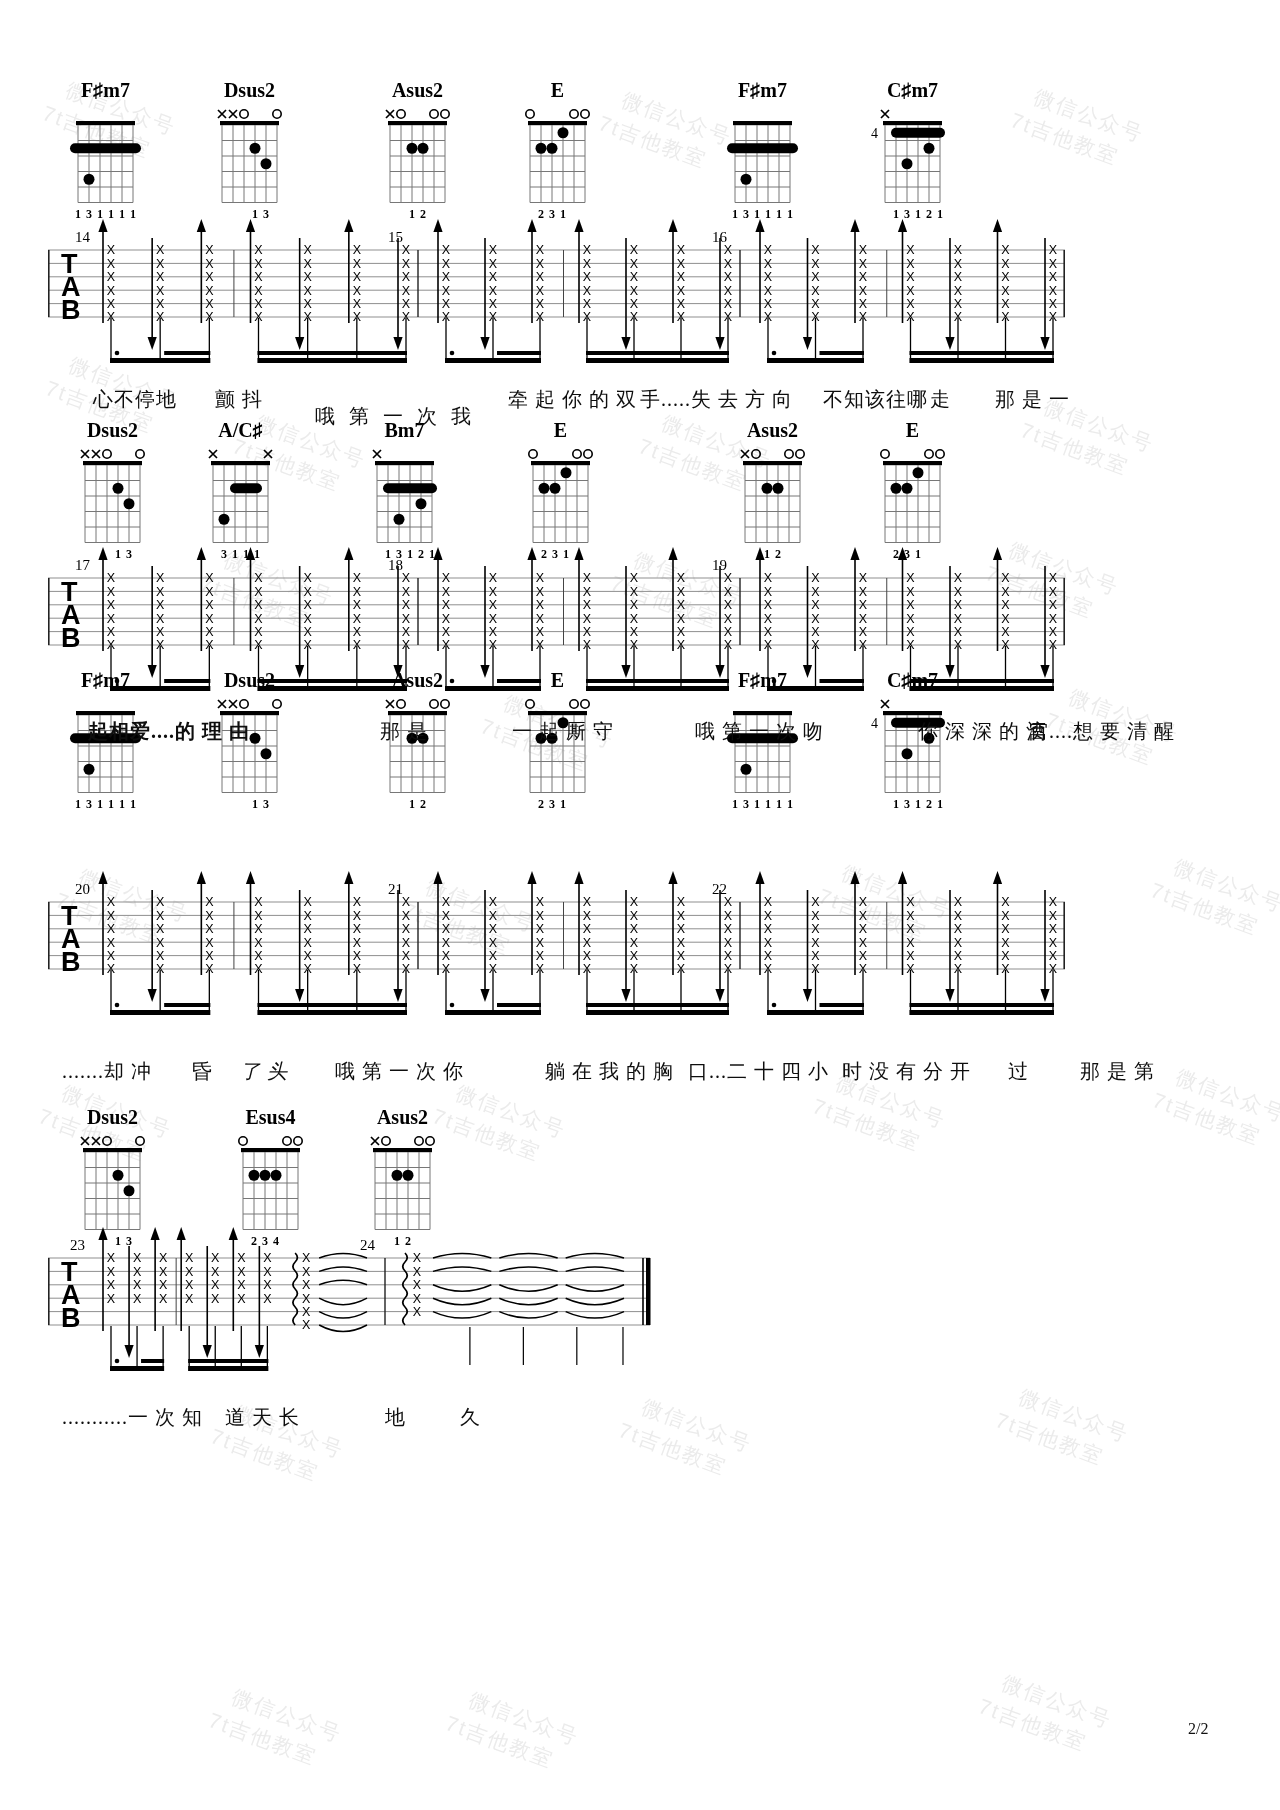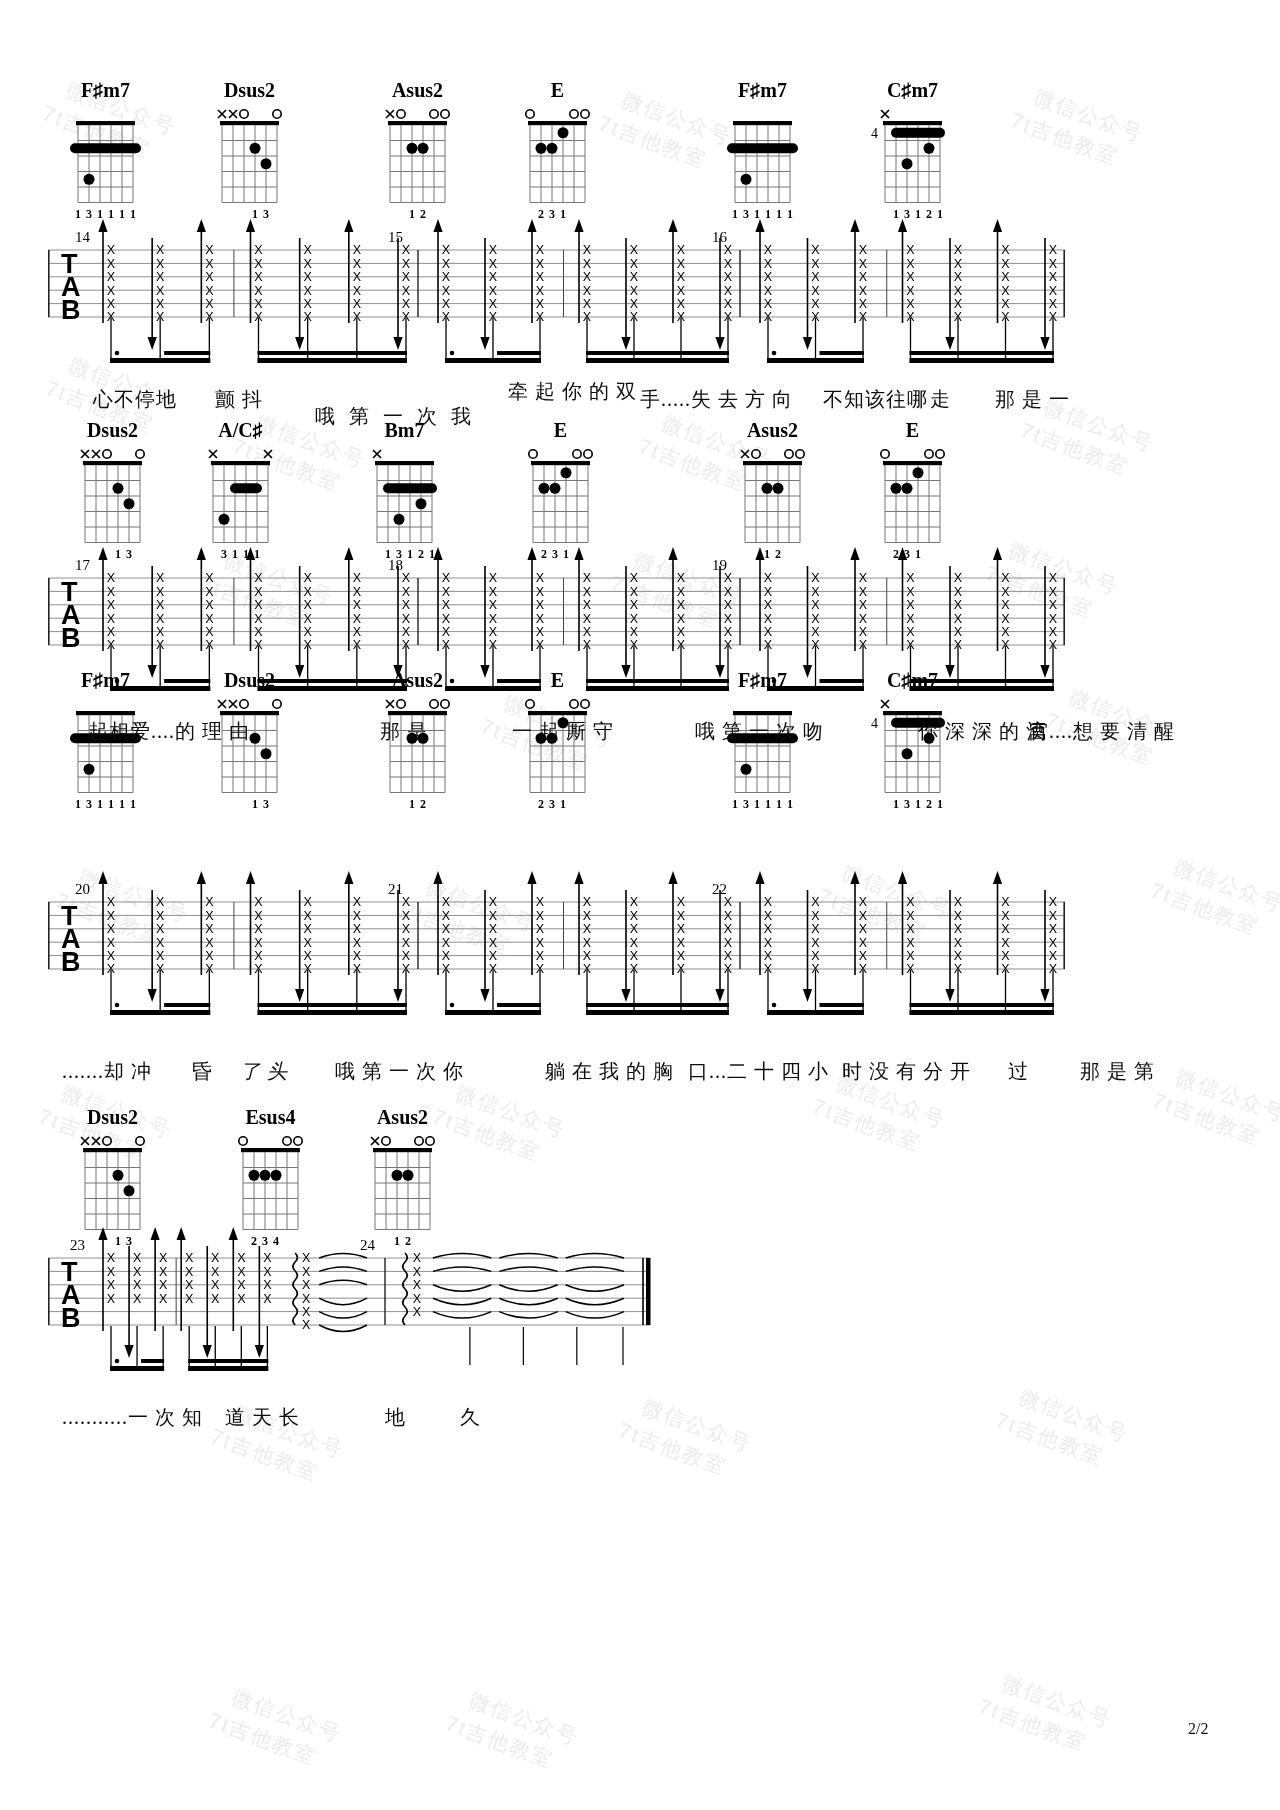--- a/index.html
+++ b/index.html
@@ -1332,26 +1332,26 @@
         <line x1="523.36" y1="1327" x2="523.36" y2="1365" stroke="#000" stroke-width="1.2"></line>
         <line x1="576.8199999999999" y1="1327" x2="576.8199999999999" y2="1365" stroke="#000" stroke-width="1.2"></line>
         <line x1="622.99" y1="1327" x2="622.99" y2="1365" stroke="#000" stroke-width="1.2"></line>
       </g>
     </svg>
 
   <div id="lyrics-layer">
       <span class="lyric" style="left: 93px; top: 362px;">心不停地</span>
       <span class="lyric" style="left: 215px; top: 362px;">颤 抖</span>
       <span class="lyric" style="left: 315px; top: 379px; font-family: Liberation Mono, monospace;">哦 第 一 次 我</span>
-      <span class="lyric" style="left: 508px; top: 354px;">牵 起 你 的 双</span>
+      <span class="lyric" style="left: 508px; top: 362px;">牵 起 你 的 双</span>
       <span class="lyric" style="left: 640px; top: 362px;">手.....失 去 方 向</span>
       <span class="lyric" style="left: 823px; top: 362px;">不知该往哪</span>
       <span class="lyric" style="left: 930px; top: 362px;">走</span>
       <span class="lyric" style="left: 995px; top: 362px;">那 是 一</span>
-      <span class="lyric" style="left: 88px; top: 694px;">起相爱....的 理 由</span>
+      <span class="lyric" style="left: 88px; top: 694px; font-weight: bold;">起相爱....的 理 由</span>
       <span class="lyric" style="left: 380px; top: 694px;">那 是</span>
       <span class="lyric" style="left: 512px; top: 694px;">一 起 厮 守</span>
       <span class="lyric" style="left: 695px; top: 694px;">哦 第 一 次 吻</span>
       <span class="lyric" style="left: 918px; top: 694px;">你 深 深 的 酒</span>
       <span class="lyric" style="left: 1028px; top: 694px;">窝....想 要 清 醒</span>
       <span class="lyric" style="left: 62px; top: 1034px;">.......却 冲</span>
       <span class="lyric" style="left: 192px; top: 1034px;">昏</span>
       <span class="lyric" style="left: 240px; top: 1034px; font-style: italic;">了 头</span>
       <span class="lyric" style="left: 335px; top: 1034px; text-align: center;">哦 第 一 次 你</span>
       <span class="lyric" style="left: 545px; top: 1034px;">躺 在 我 的 胸</span>

